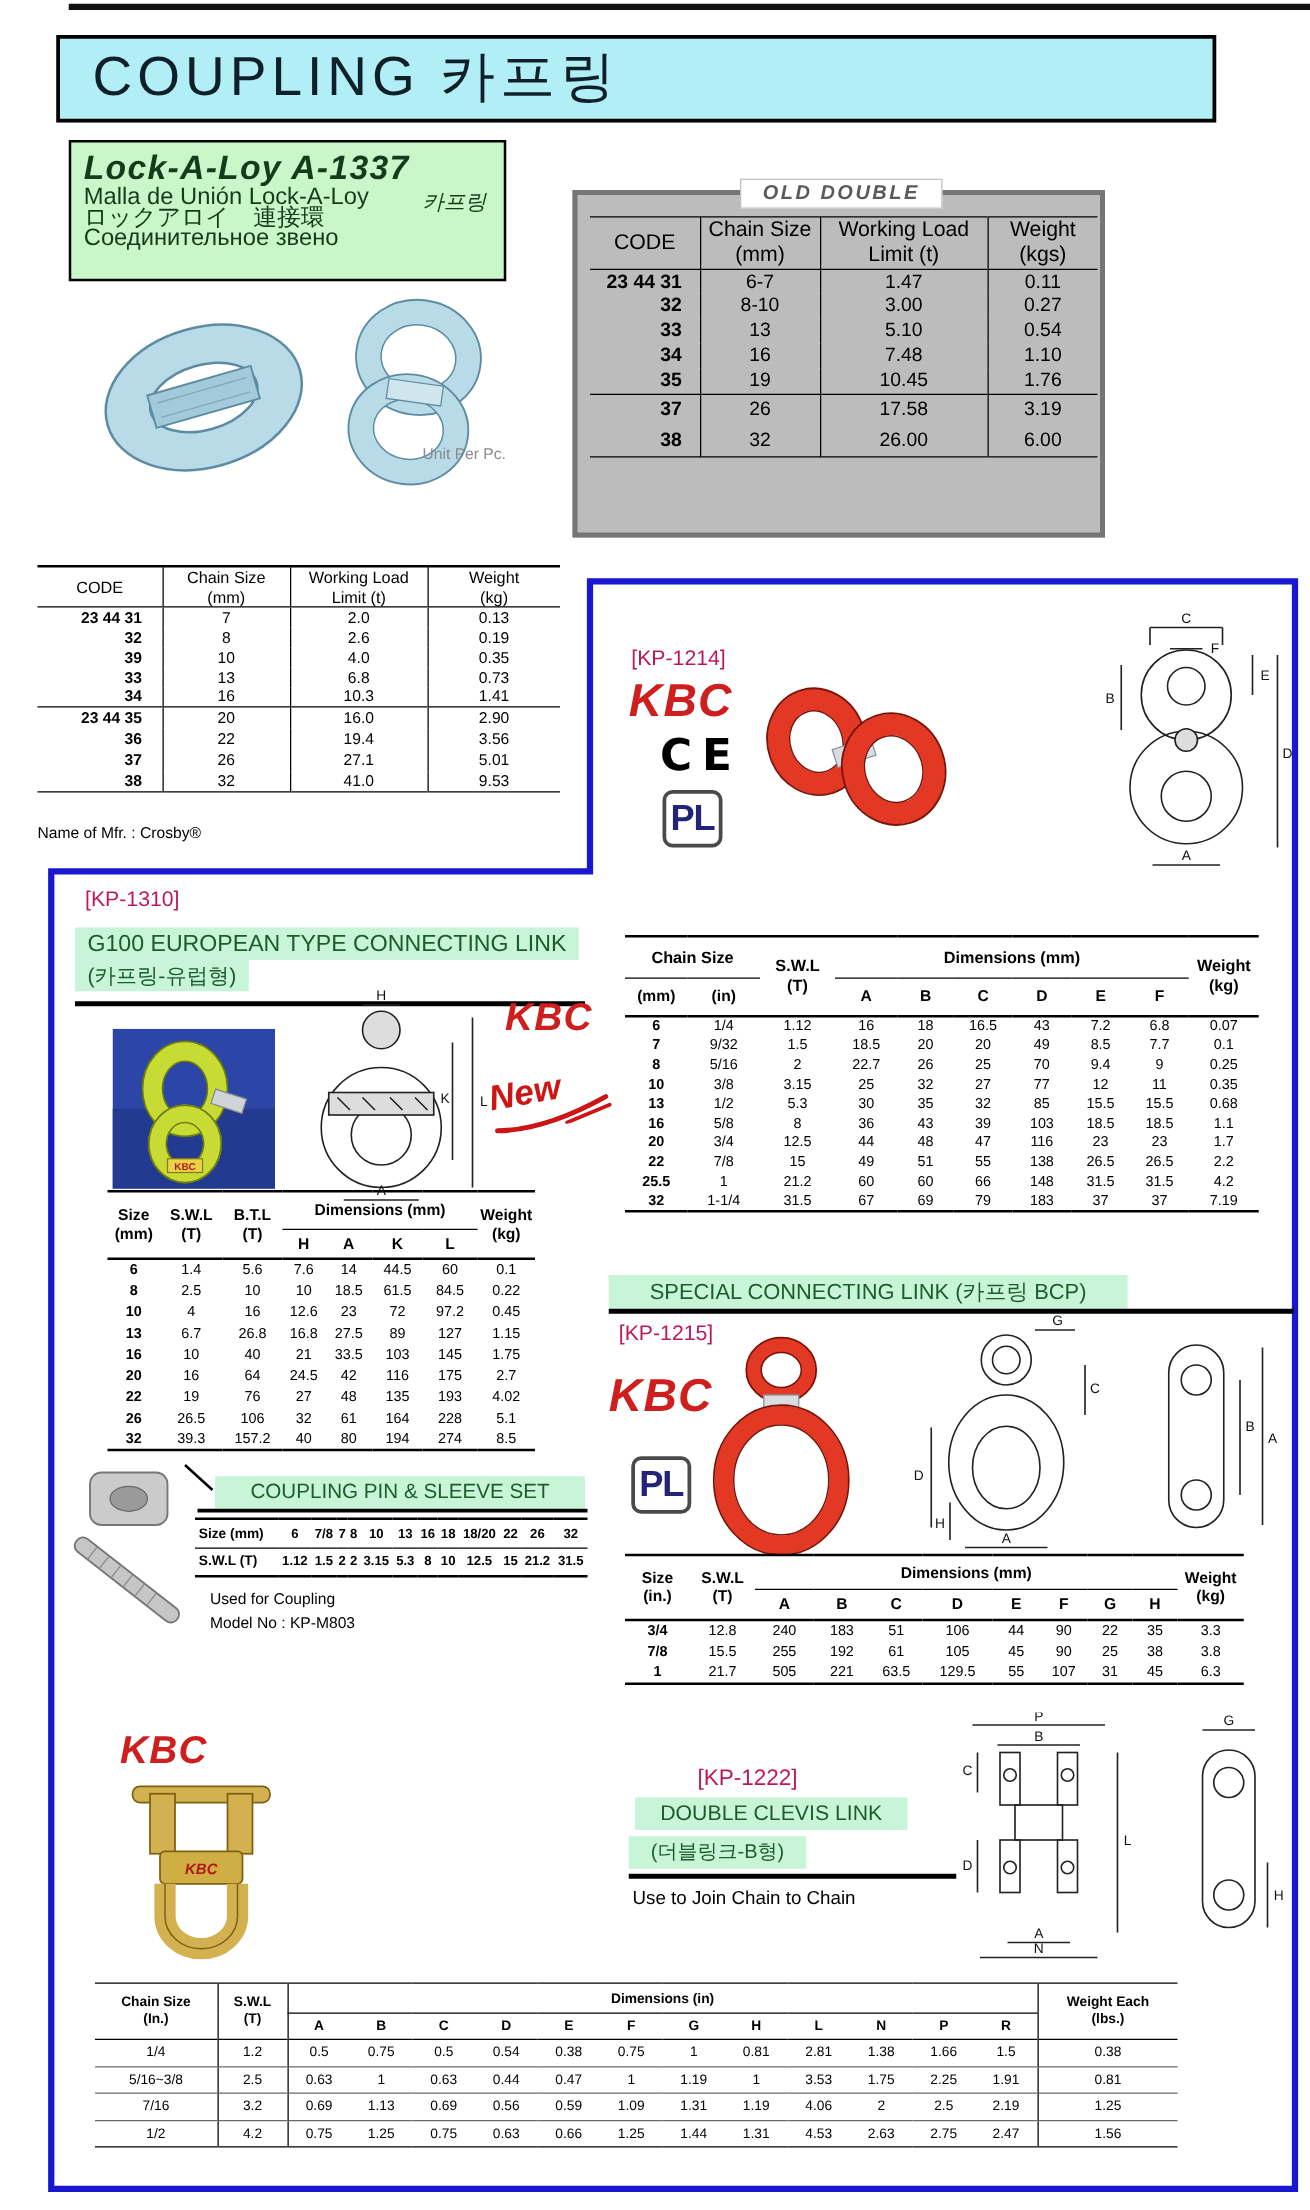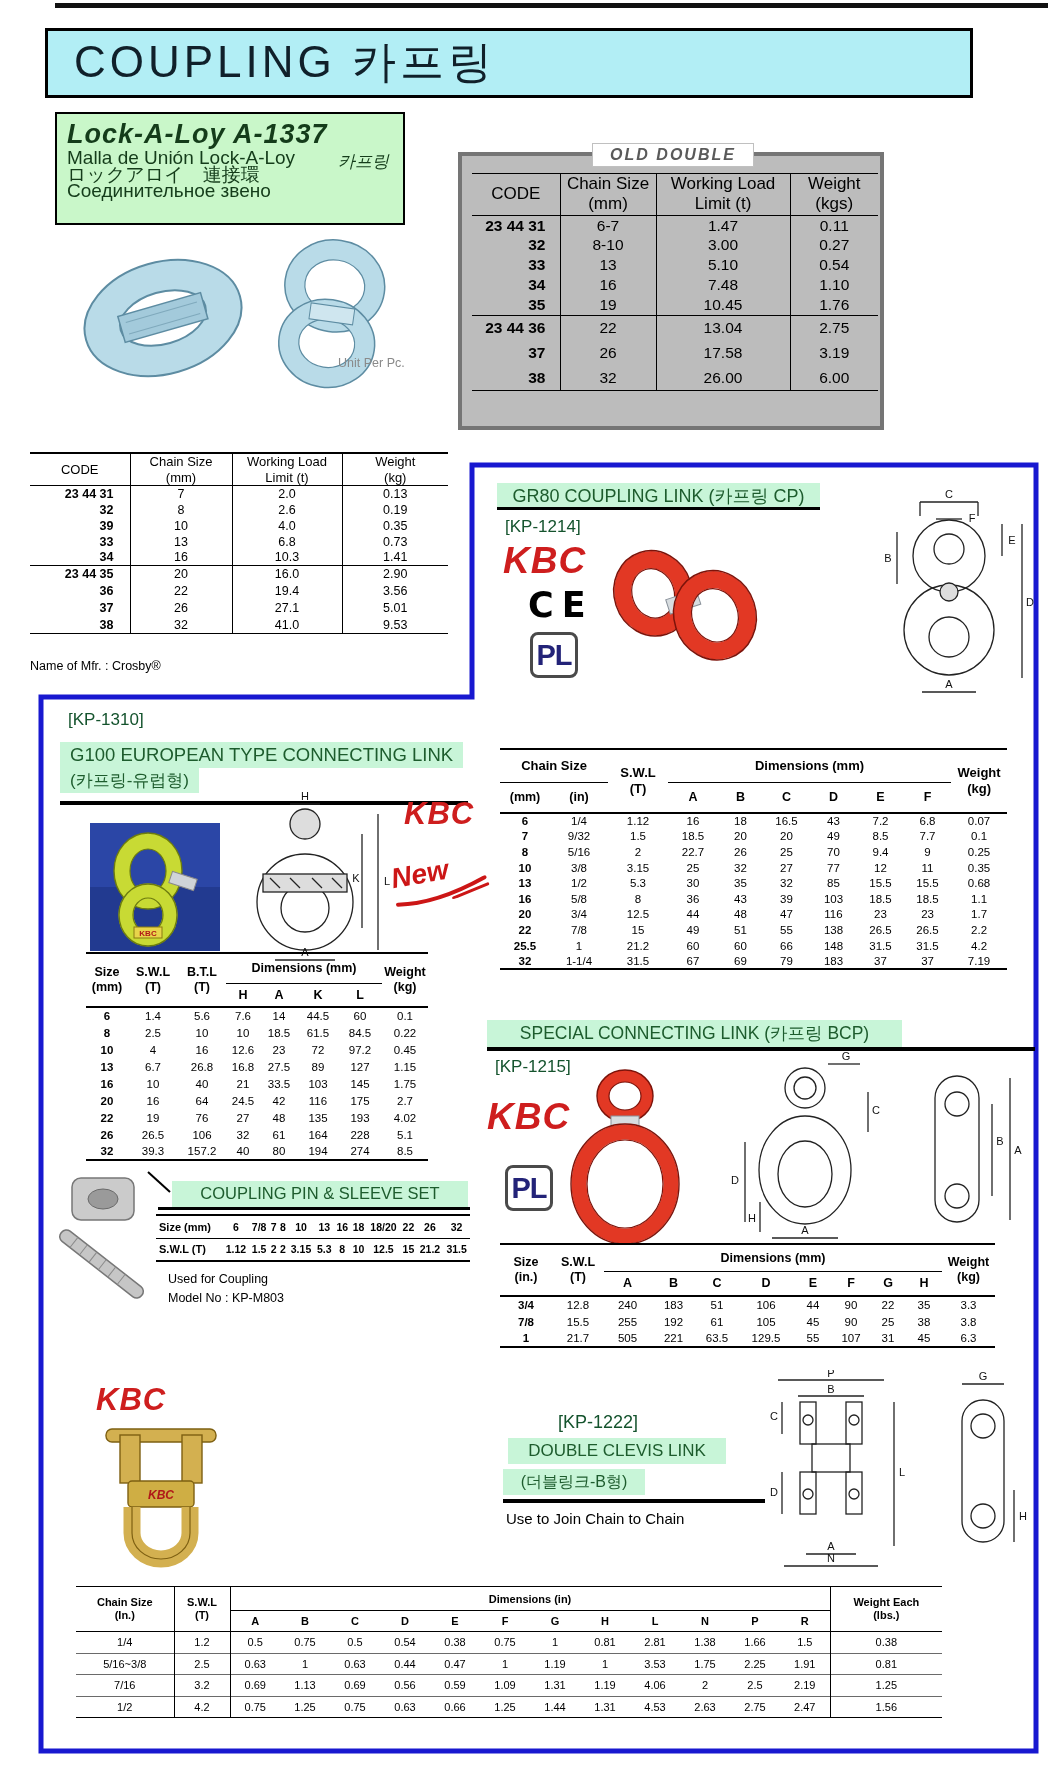--- a/index.html
+++ b/index.html
@@ -40,21 +40,21 @@
 #lal-table thead{border-bottom:1.2px solid #000}
 #lal-table{border-top:2px solid #000;border-bottom:1.2px solid #000}
 #lal-table th+th,#lal-table td+td{border-left:1.2px solid #000}
 #lal-table td{font-size:12.5px;height:16px}
 #lal-table tbody.g2{border-top:1.5px solid #000}
 #lal-table tbody.g2 td{height:17px}
 #lal-table td:first-child{font-weight:bold;text-align:right;padding-right:16px}
 
 .green-bar{background:#c8f5d8;color:#1d5c2d;text-align:center}
 .rule{background:#000}
-.model-tag{font-size:17px;color:#14532d}
+.model-tag{font-size:17px;color:#be185d}
 .brand{font-weight:bold;font-style:italic;color:#ce1e1e;letter-spacing:1px}
 .pl-box{border:3px solid #4a4a4a;border-radius:8px;font-weight:bold;color:#232378;
   display:flex;align-items:center;justify-content:center;font-size:29px;letter-spacing:-1px;background:#fff}
 .ce-mark{font-family:"DejaVu Sans",sans-serif;font-weight:bold;font-size:35px;letter-spacing:8px}
 
 .open-table{border-top:2px solid #000;border-bottom:2px solid #000}
 .open-table thead{border-bottom:2px solid #000}
 .open-table th{font-weight:bold}
 .open-table th.u{border-bottom:1.5px solid #000}
 .open-table td:first-child{font-weight:bold}
@@ -192,26 +192,20 @@
           </tr>
           <tr>
             <td>35</td>
             <td>19</td>
             <td>10.45</td>
             <td>1.76</td>
           </tr>
         </tbody>
       <tbody class="g2">
           <tr>
-            <td>23 44 36</td>
-            <td>22</td>
-            <td>13.04</td>
-            <td>2.75</td>
-          </tr>
-          <tr>
             <td>37</td>
             <td>26</td>
             <td>17.58</td>
             <td>3.19</td>
           </tr>
           <tr>
             <td>38</td>
             <td>32</td>
             <td>26.00</td>
             <td>6.00</td>
@@ -300,21 +294,20 @@
         <tr>
           <td>38</td>
           <td>32</td>
           <td>41.0</td>
           <td>9.53</td>
         </tr>
       </tbody>
   </table>
   <div class="abs mfr-note">Name of Mfr. :  Crosby®</div>
 
-  <div class="abs green-bar" style="left:497px;top:483px;width:323px;height:27px;font-size:18px;line-height:26px;border-bottom:3.5px solid #000">GR80 COUPLING LINK (카프링 CP)</div>
   <div class="abs model-tag" style="left:505px;top:517px">[KP-1214]</div>
   <div class="abs brand" style="left:503px;top:540px;font-size:37px">KBC</div>
   <div class="abs ce-mark" style="left:528px;top:585px">CE</div>
   <div class="abs pl-box" style="left:530px;top:632px;width:48px;height:46px">PL</div>
 
   <svg class="abs" style="left:598px;top:524px" width="175" height="162" viewBox="0 0 175 162">
     <g transform="rotate(-18 87 80)">
       <ellipse cx="60" cy="60" rx="30" ry="34" fill="none" stroke="#e23824" stroke-width="17"></ellipse>
       <ellipse cx="60" cy="60" rx="39" ry="43" fill="none" stroke="#7c130a" stroke-width="1.5"></ellipse>
       <ellipse cx="60" cy="60" rx="21" ry="25" fill="none" stroke="#7c130a" stroke-width="1.2"></ellipse>

